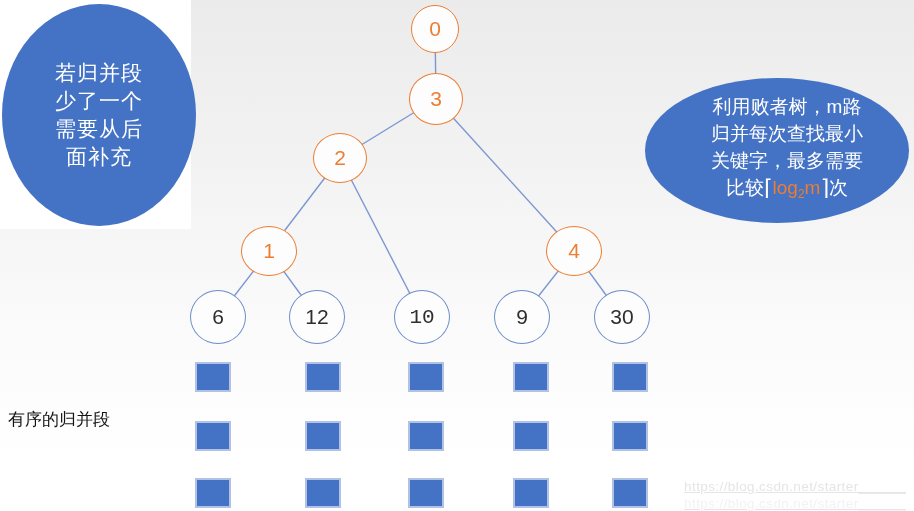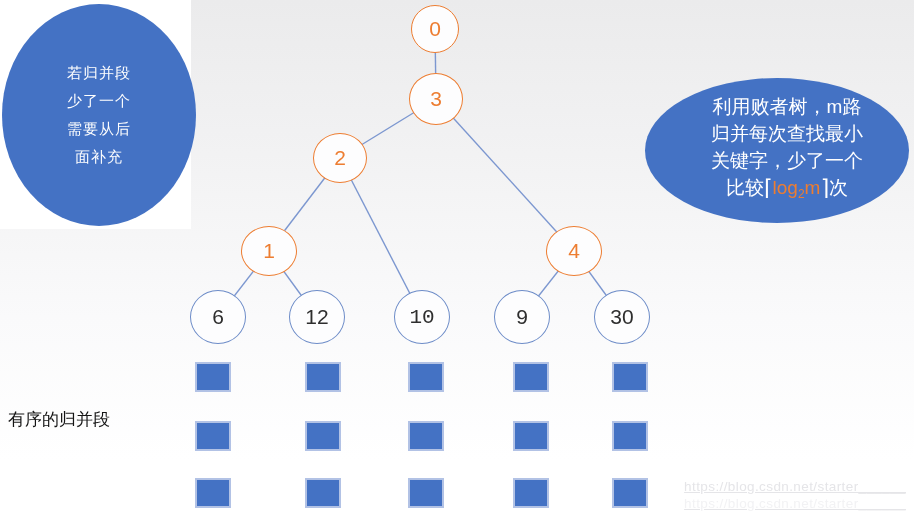--- a/index.html
+++ b/index.html
@@ -28,21 +28,21 @@
     align-items: center;
     justify-content: center;
     text-align: center;
     color: #ffffff;
   }
   .callout-left {
     left: 2px; top: 4px;
     width: 194px; height: 222px;
   }
   .callout-left .cl-line {
-    font-size: 15px;
+    font-size: 21px;
     line-height: 28px;
     letter-spacing: 1px;
     white-space: nowrap;
   }
   .callout-right {
     left: 645px; top: 78px;
     width: 264px; height: 145px;
   }
   .callout-right .cl-line {
     font-size: 19px;
@@ -156,21 +156,21 @@
       <div class="cl-line">少了一个</div>
       <div class="cl-line">需要从后</div>
       <div class="cl-line">面补充</div>
     </div>
   </div>
 
   <div class="callout callout-right">
     <div>
       <div class="cl-line">利用败者树，m路</div>
       <div class="cl-line">归并每次查找最小</div>
-      <div class="cl-line">关键字，少了一个</div>
+      <div class="cl-line">关键字，最多需要</div>
       <div class="cl-line">
         <span>比较</span><span class="ceil-bracket">⌈</span><span class="log-formula"><span>log</span><span class="log-sub">2</span><span>m</span></span><span class="ceil-bracket">⌉</span><span>次</span>
       </div>
     </div>
   </div>
 
   <div class="seg-block" style="left:195px; top:362px;"></div>
   <div class="seg-block" style="left:305px; top:362px;"></div>
   <div class="seg-block" style="left:408px; top:362px;"></div>
   <div class="seg-block" style="left:513px; top:362px;"></div>

